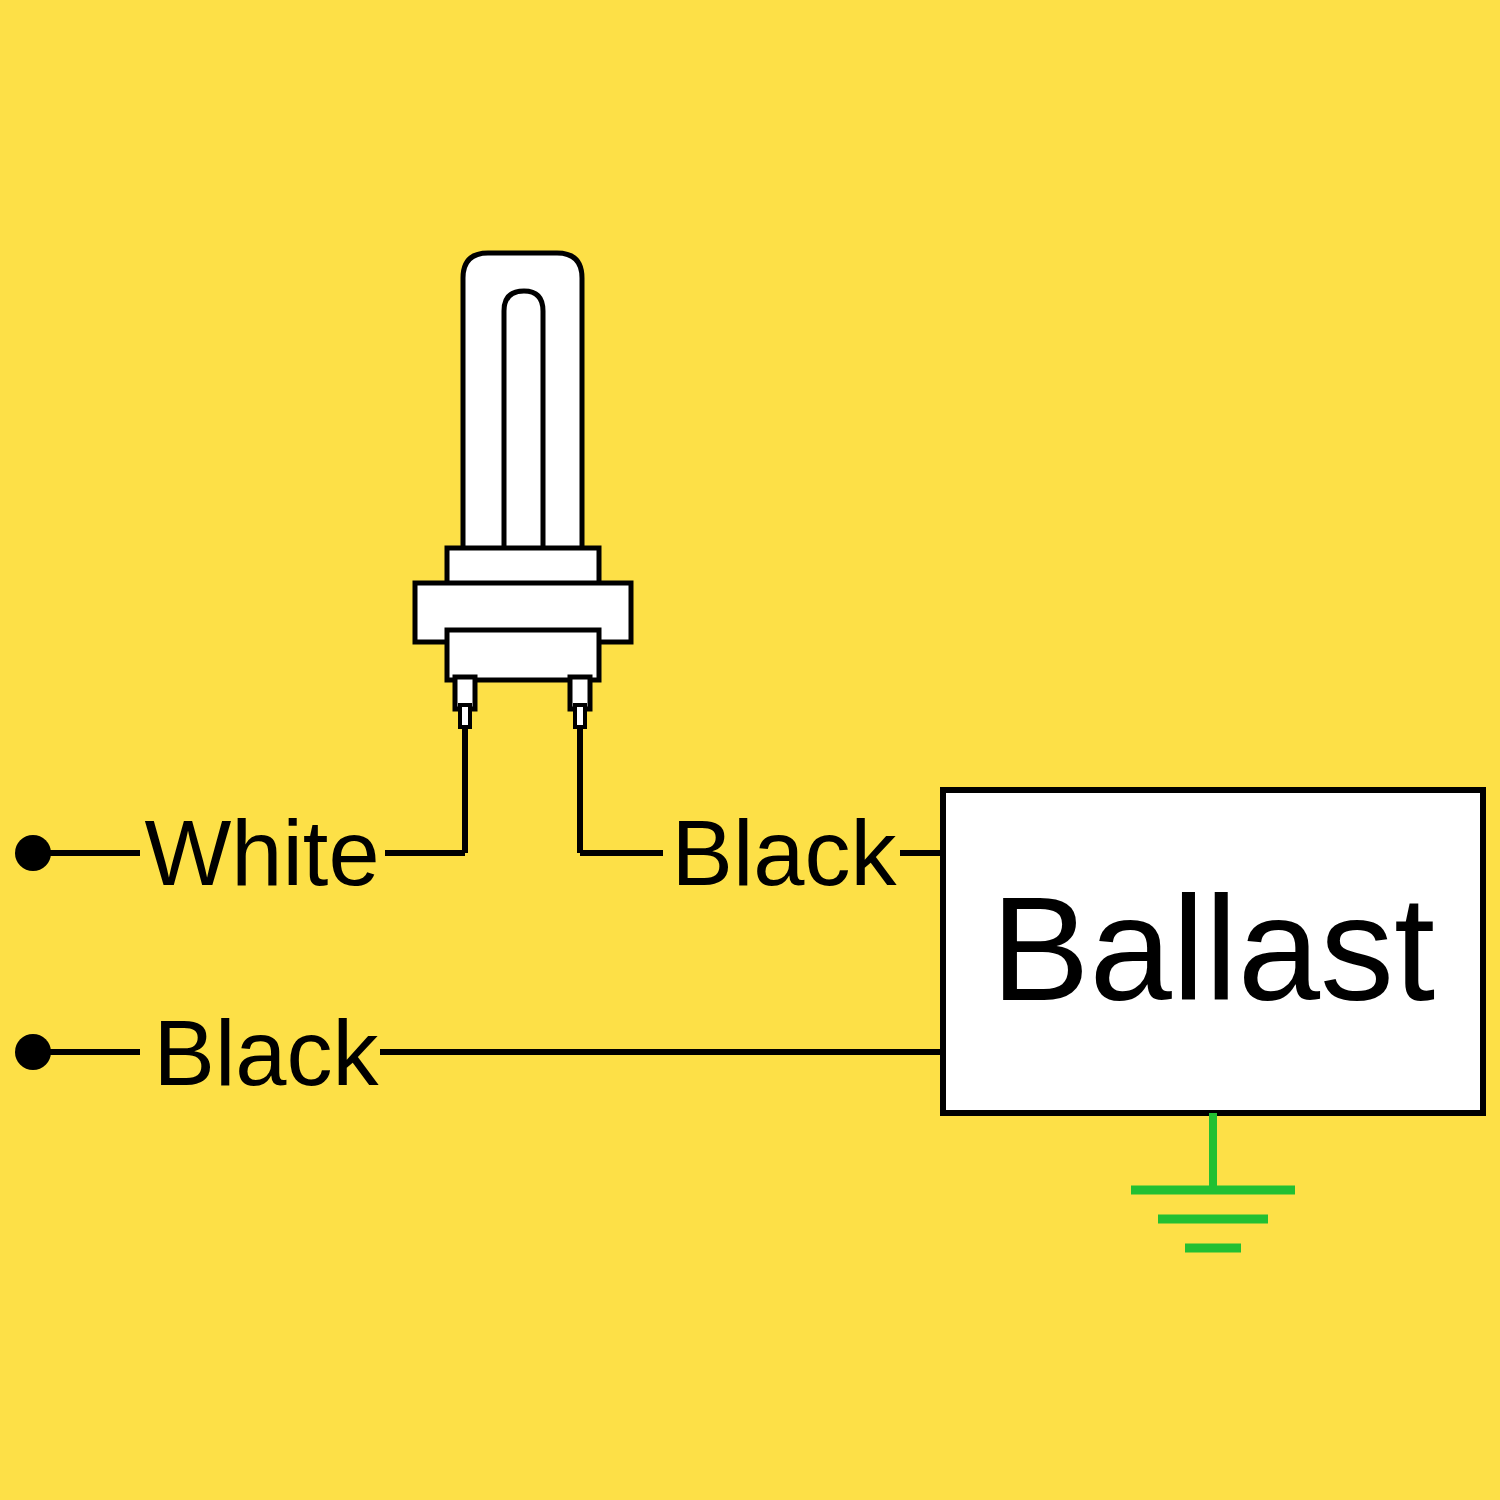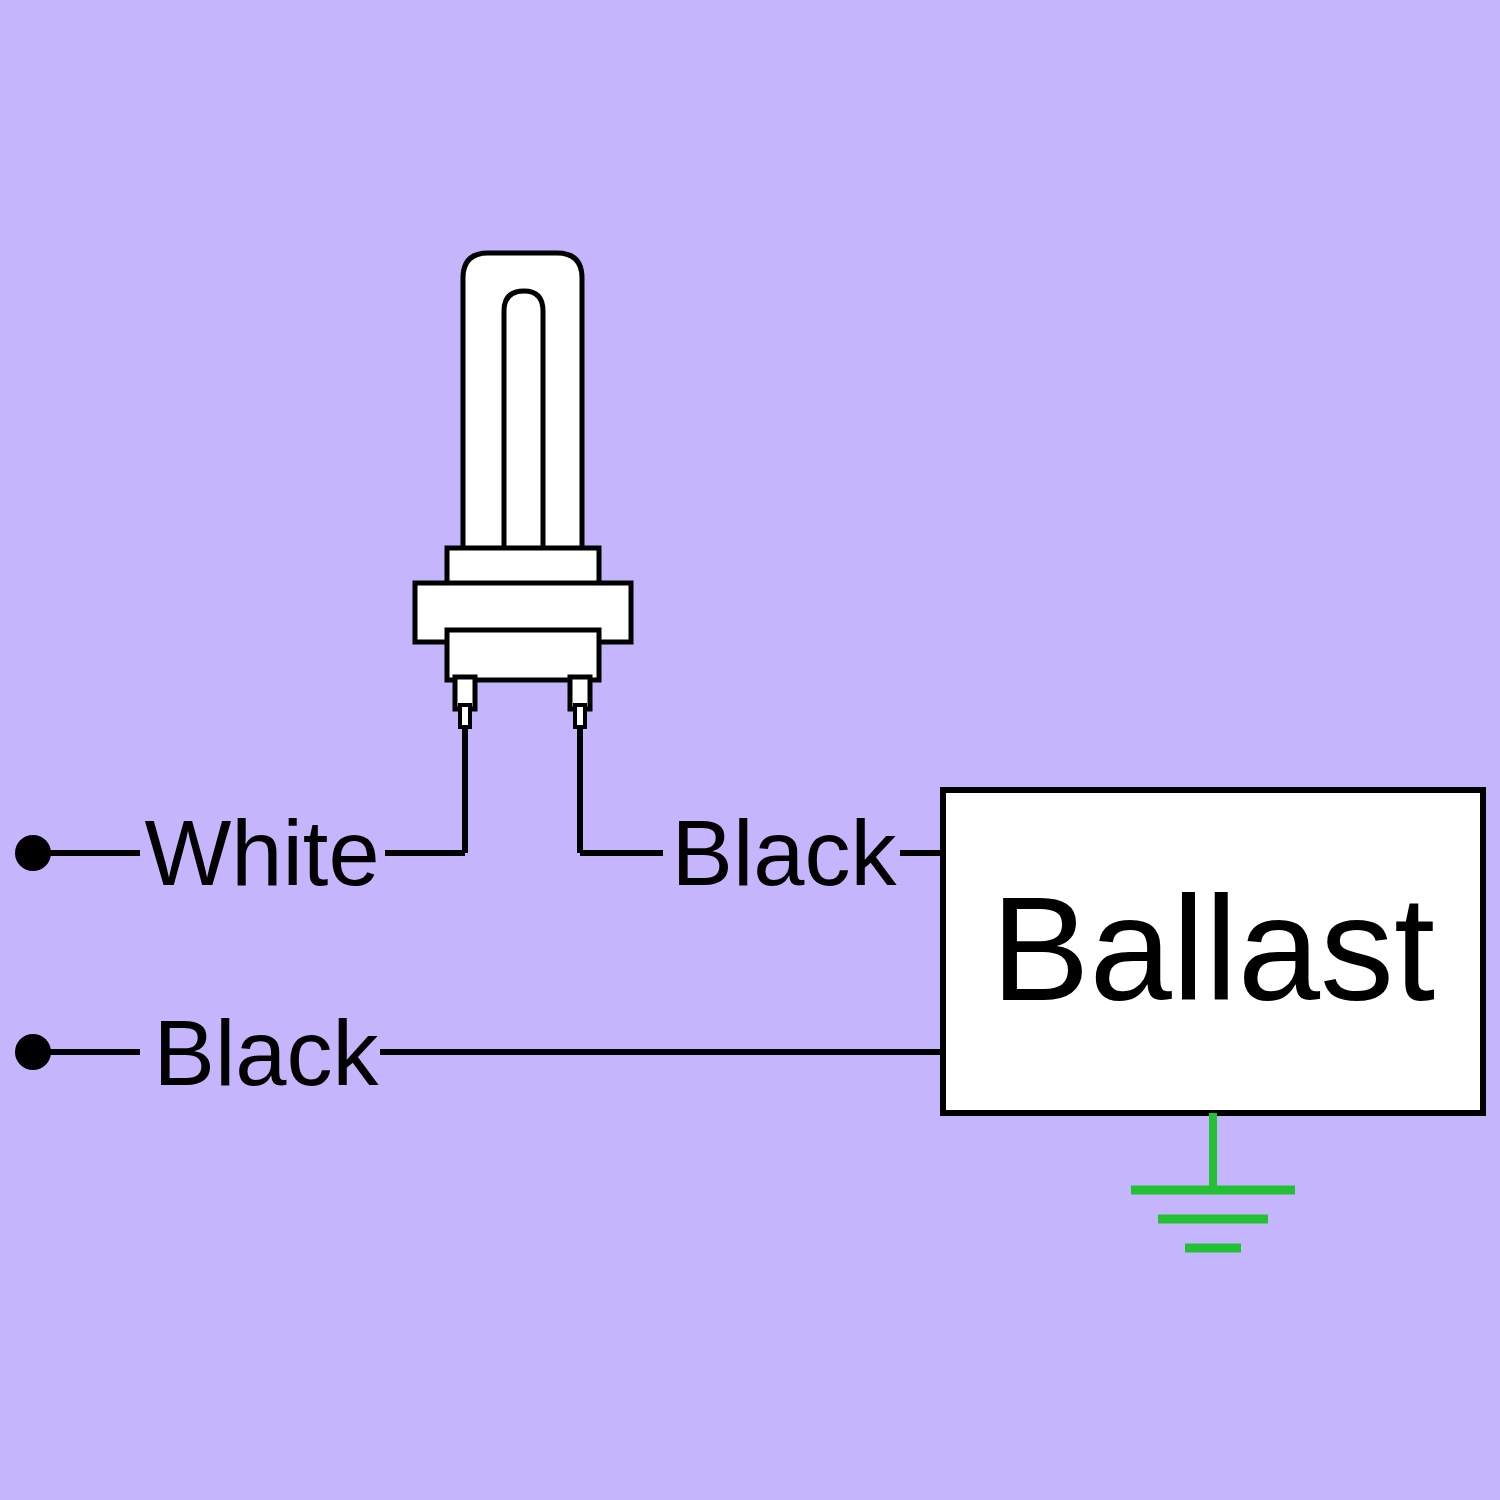--- a/index.html
+++ b/index.html
@@ -4,21 +4,21 @@
 <style>
   html, body {
     margin: 0;
     padding: 0;
     background: #ffffff;
   }
   #diagram-root {
     position: relative;
     width: 1500px;
     height: 1500px;
-    background: #c4b5fd;
+    background: #fde047;
     overflow: hidden;
     font-family: "Liberation Sans", sans-serif;
   }
   #wiring-svg {
     position: absolute;
     left: 0;
     top: 0;
     width: 1500px;
     height: 1500px;
     display: block;

